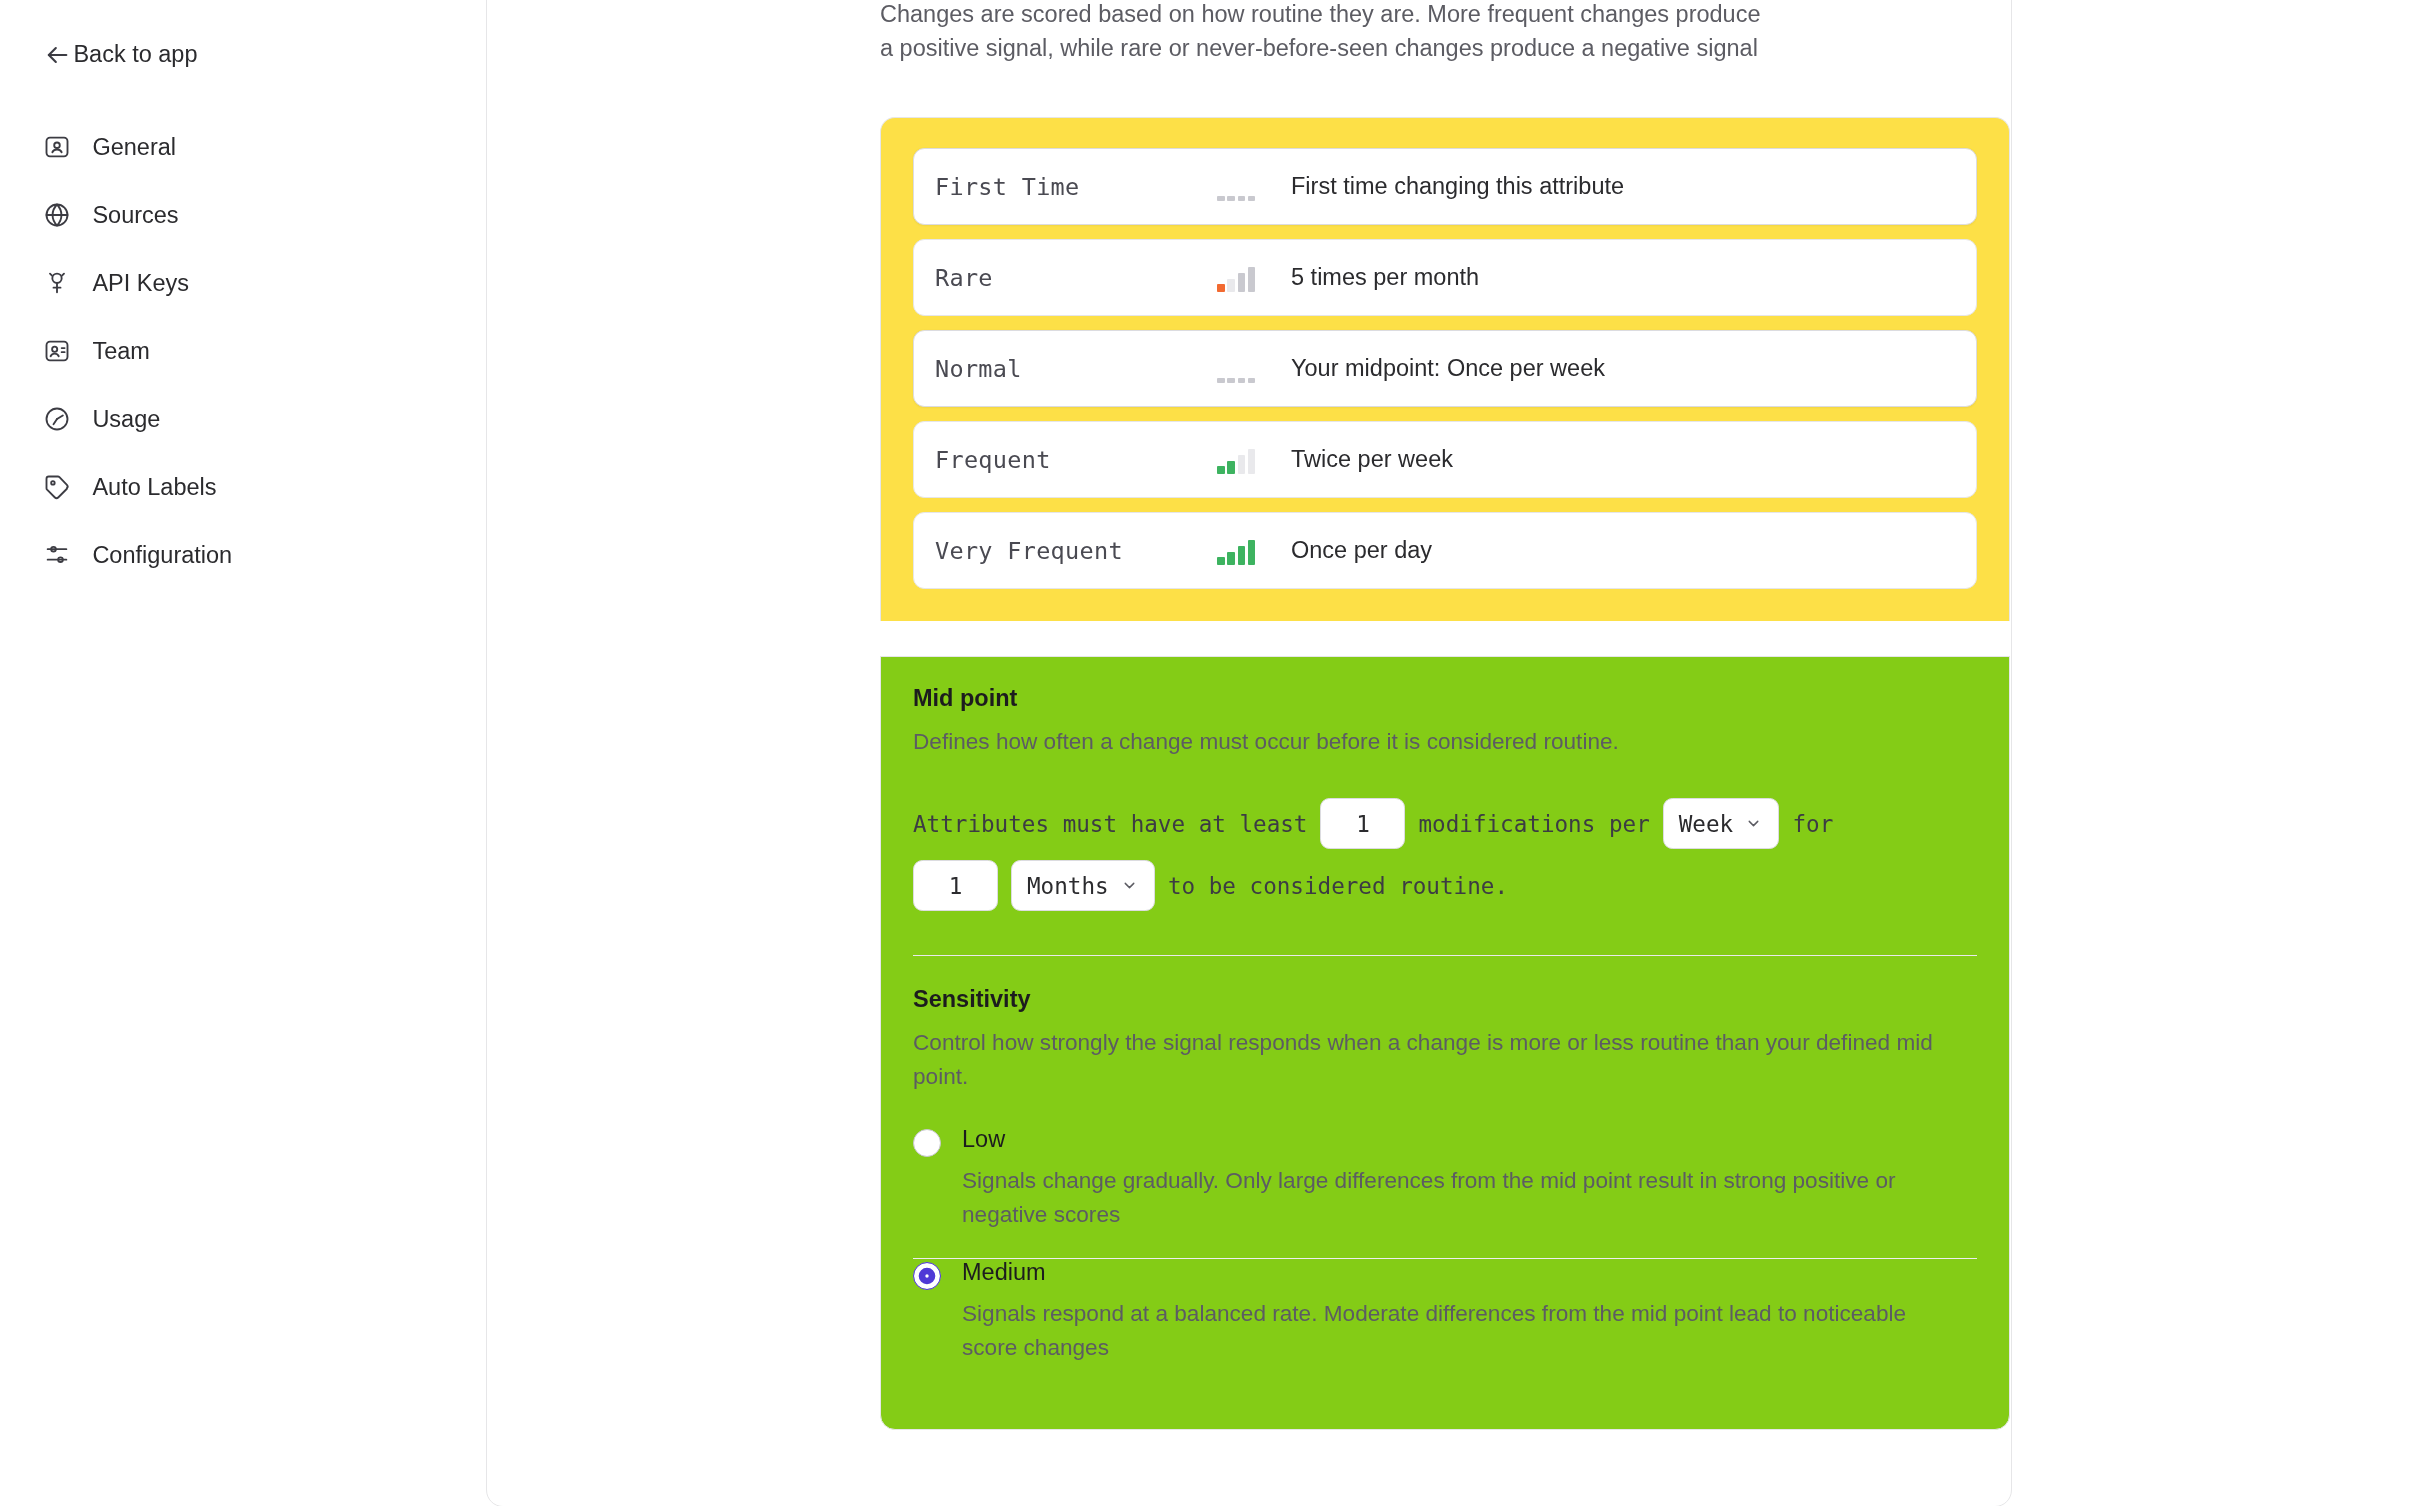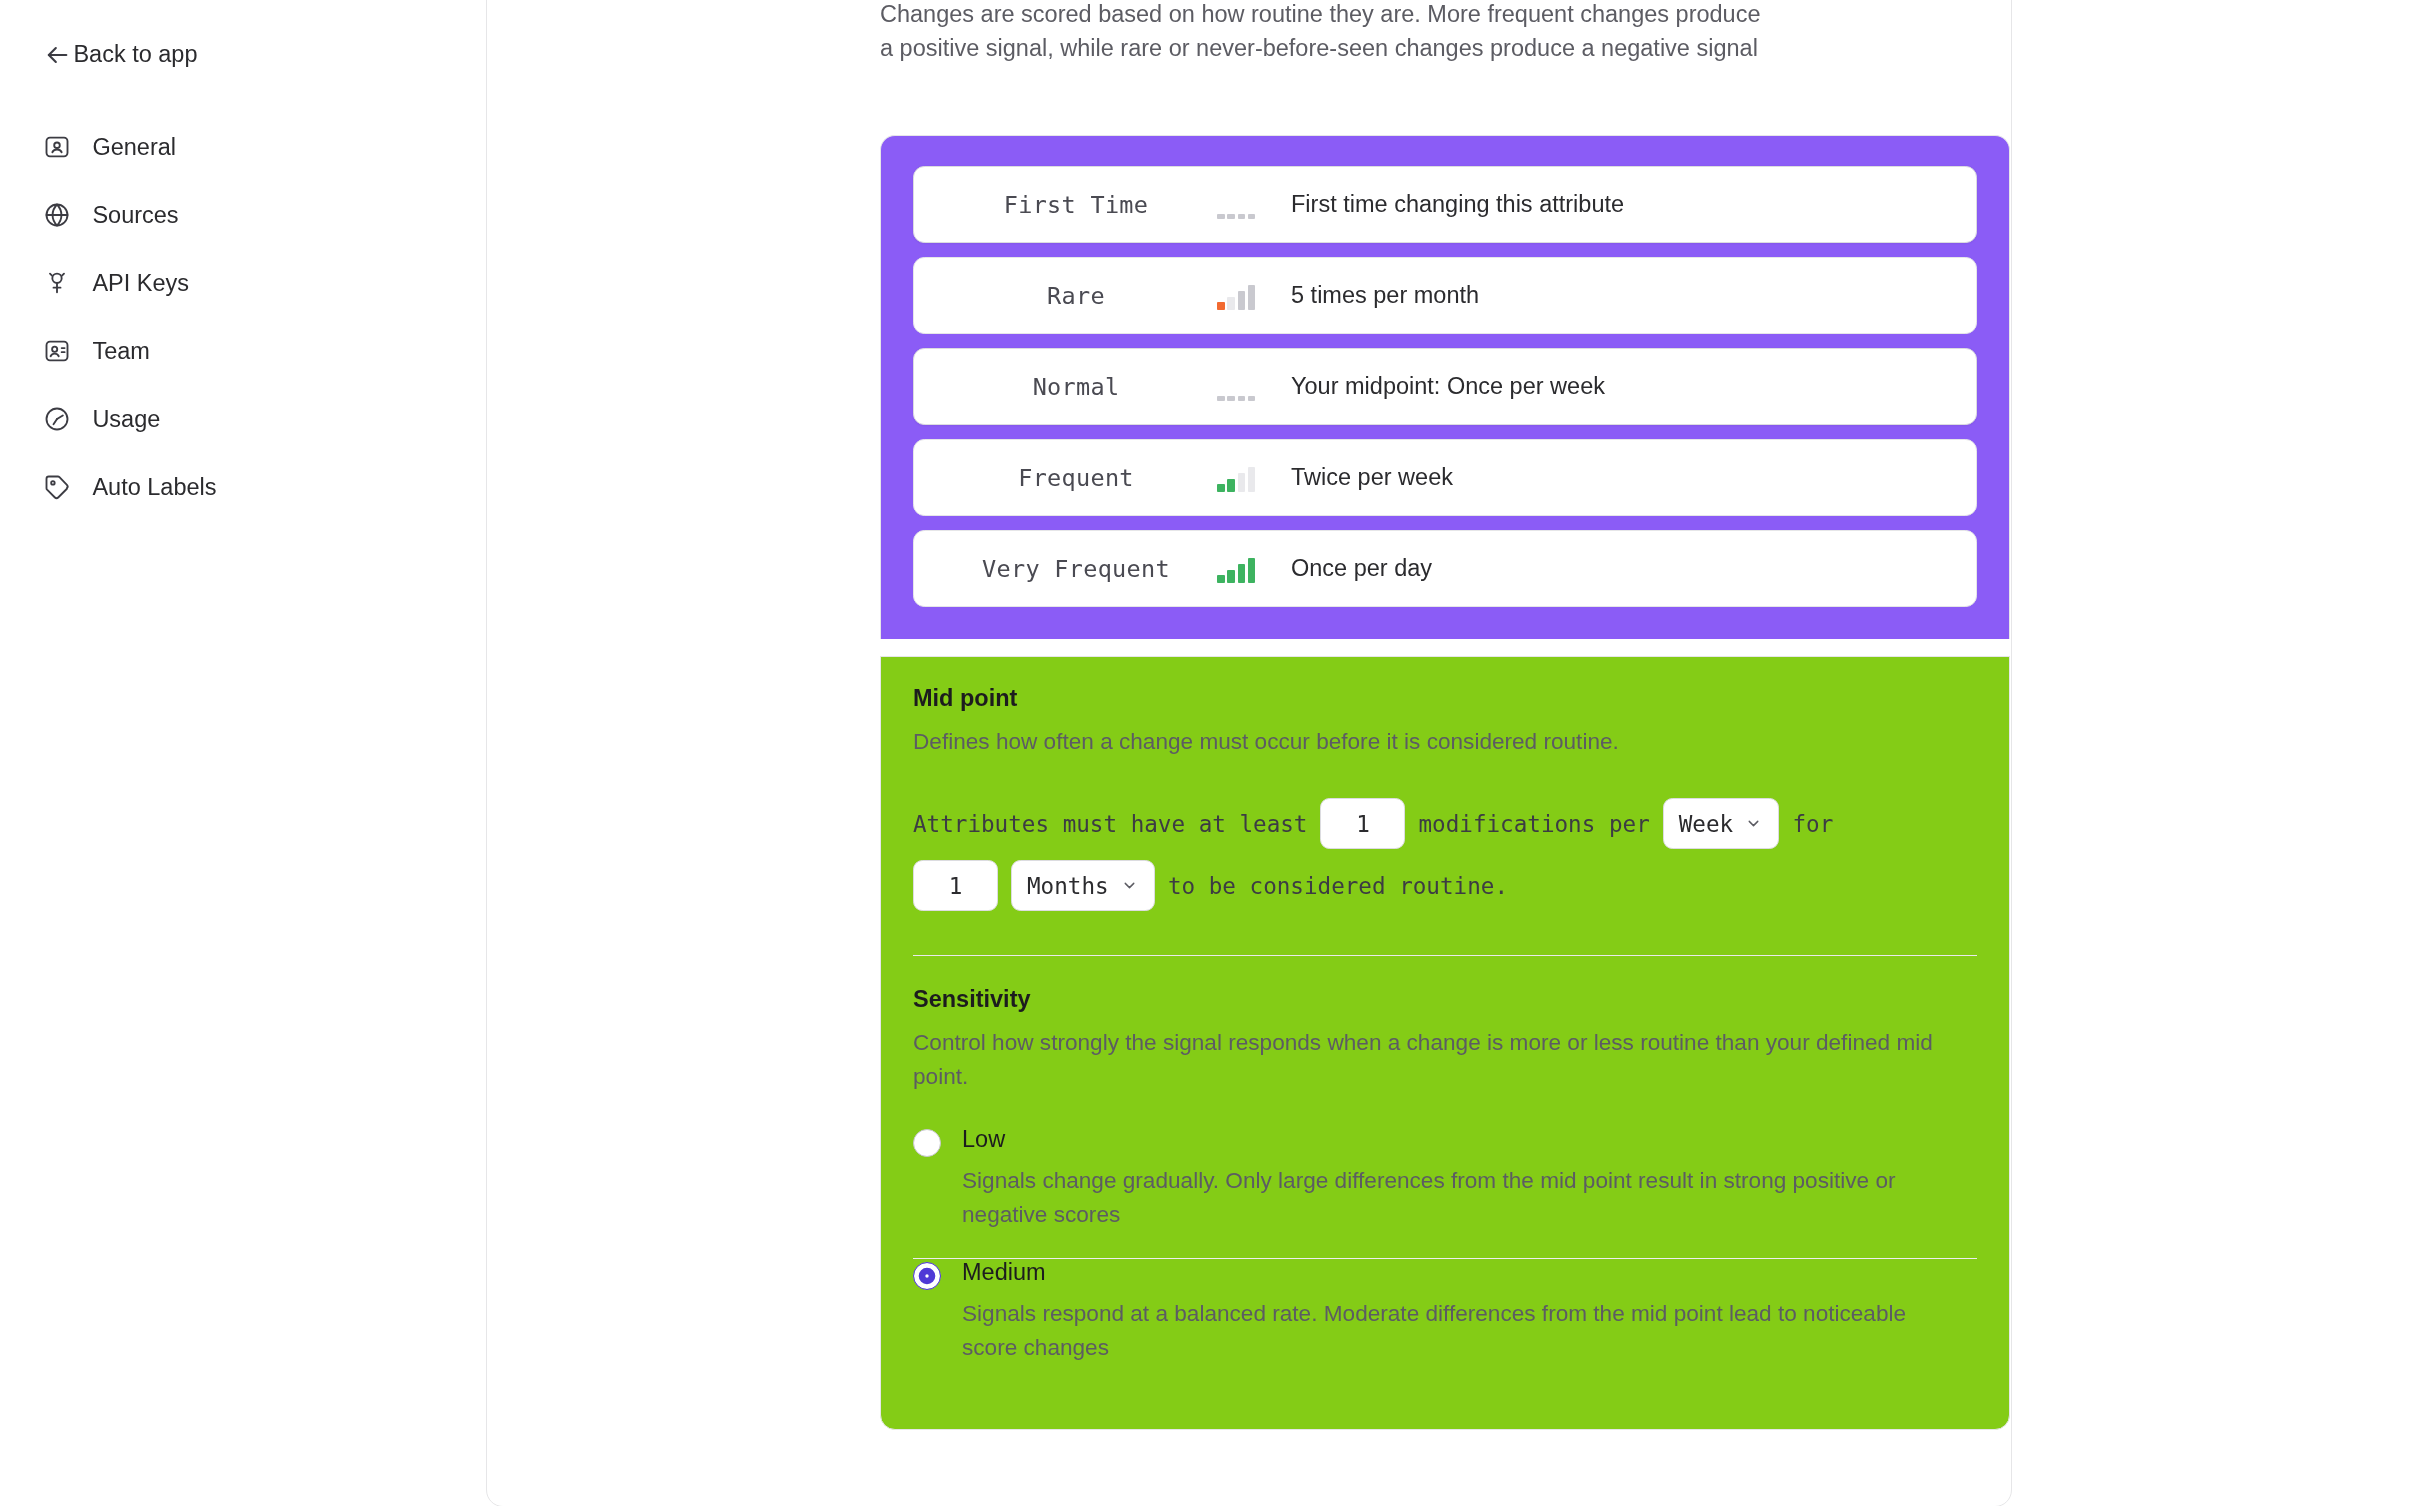--- a/index.html
+++ b/index.html
@@ -94,28 +94,27 @@
     width: 998px;
     font-size: 23.5px;
     line-height: 1.45;
     color: #5c5c63;
   }
 
   
   .scale-box {
     position: absolute;
     left: 393px;
-    top: 166px;
+    top: 148px;
     width: 1130px;
     border: 0.9px solid #e6e6e8;
     border-bottom: none;
     border-radius: 15px 15px 0 0;
-    background: #8b5cf6;
+    background: #fde047;
     padding: 30px 32px 32px 32px;
-    text-align: center;
   }
   .scale-row {
     display: flex;
     align-items: center;
     height: 77px;
     border: 0.9px solid #e6e6e8;
     border-radius: 11.3px;
     margin-bottom: 14px;
     padding: 0 21px;
     background: #ffffff;
@@ -331,20 +330,31 @@
       <div class="nav-item">
         <span class="icon">
           <svg width="28" height="28" viewBox="0 0 24 24" fill="none" stroke="#3c3c43" stroke-width="1.6" stroke-linecap="round" stroke-linejoin="round">
             <path d="M20.5 13.5L13 21a2 2 0 0 1-2.8 0L3.5 14.3a2 2 0 0 1-.5-1.3V5a2 2 0 0 1 2-2h7.7a2 2 0 0 1 1.4.6l6.4 6.5a2 2 0 0 1 0 2.8z"></path>
               <circle cx="8.5" cy="8.5" r="1.5"></circle>
           </svg>
         </span>
         <span class="label">Auto Labels</span>
       </div>
 
+      <div class="nav-item">
+        <span class="icon">
+          <svg width="28" height="28" viewBox="0 0 24 24" fill="none" stroke="#3c3c43" stroke-width="1.6" stroke-linecap="round" stroke-linejoin="round">
+            <line x1="4" y1="7" x2="20" y2="7"></line>
+              <circle cx="9" cy="7" r="2"></circle>
+              <line x1="4" y1="16" x2="20" y2="16"></line>
+              <circle cx="15" cy="16" r="2"></circle>
+          </svg>
+        </span>
+        <span class="label">Configuration</span>
+      </div>
 
     </nav>
   </aside>
 
   <main class="main">
     <section class="card">
       <div class="card-inner">
 
         <div class="intro">
           <div>Changes are scored based on how routine they are. More frequent changes produce</div>

